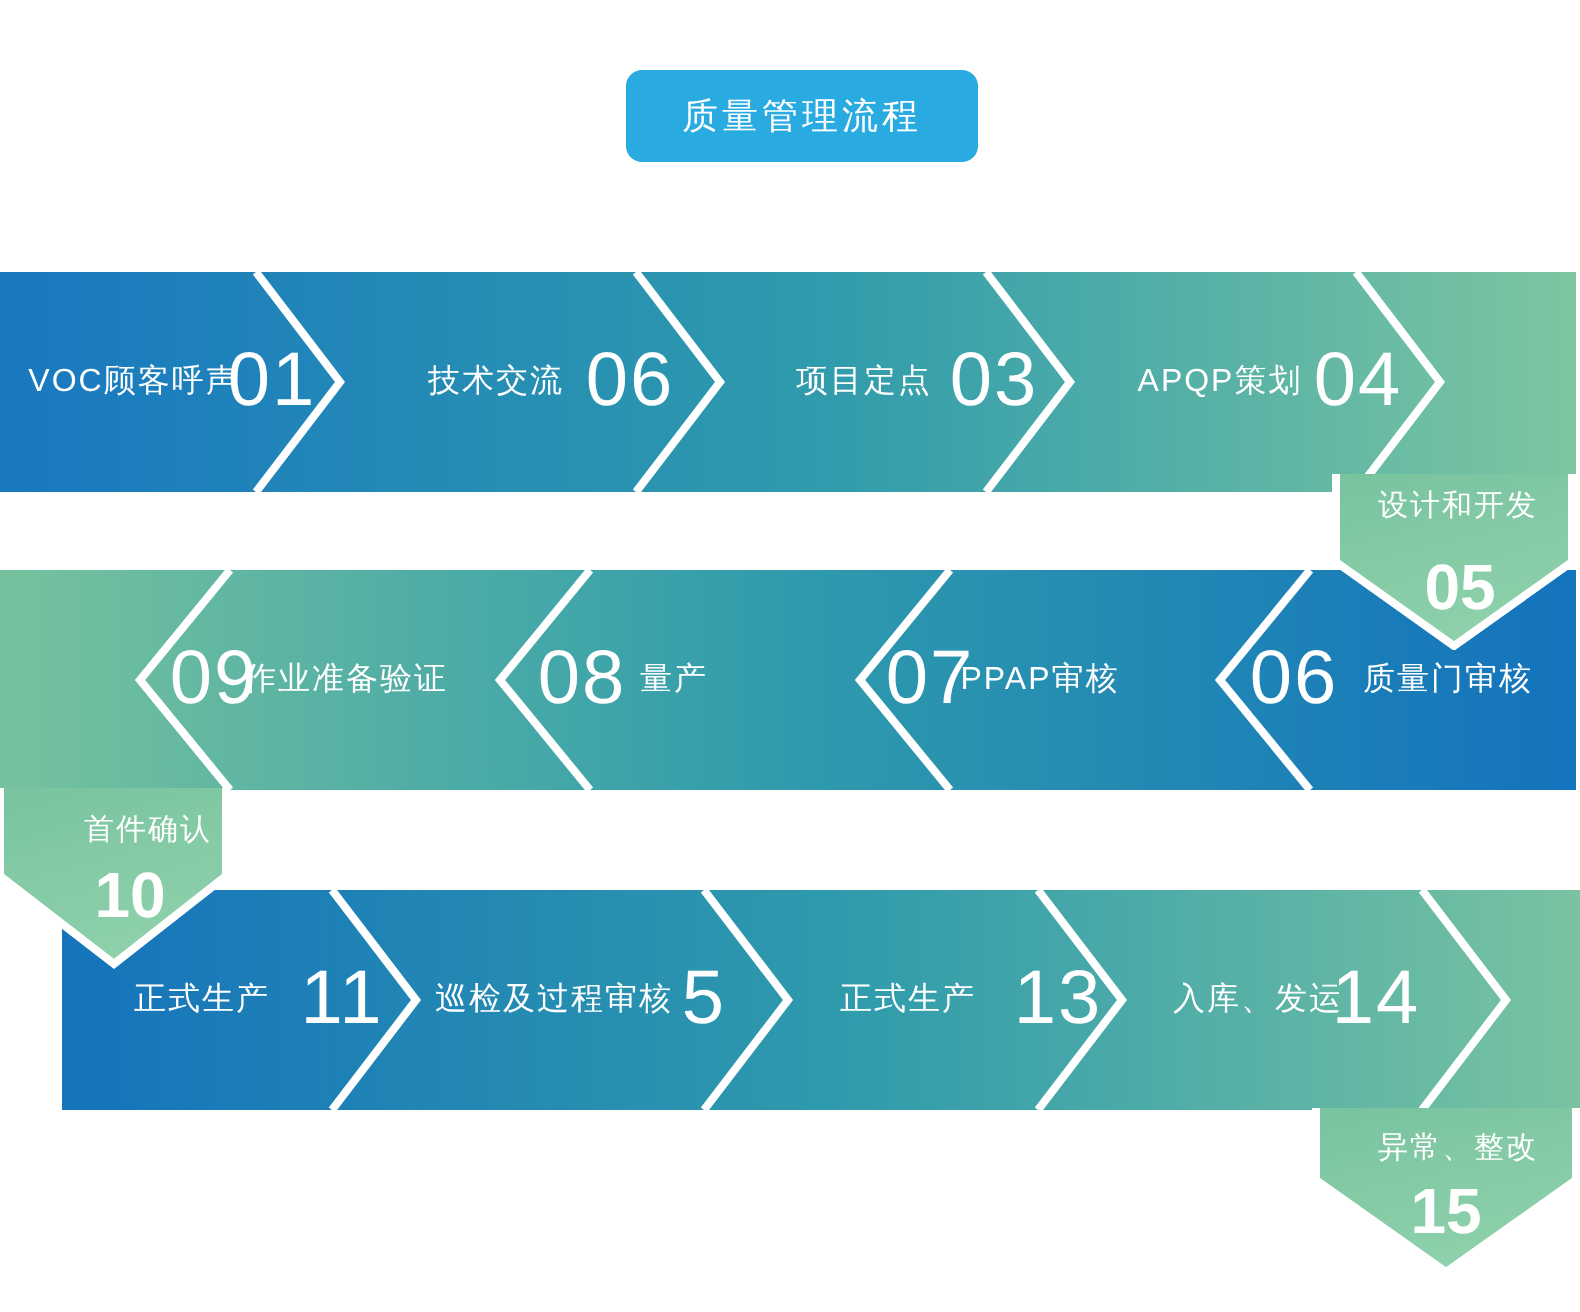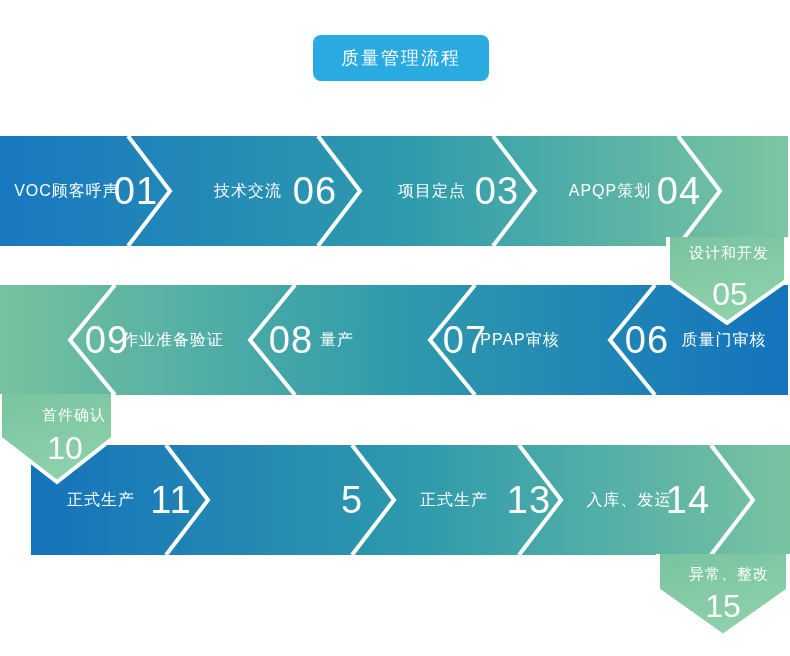--- a/index.html
+++ b/index.html
@@ -19,21 +19,21 @@
   .seps{position:absolute;left:0;top:0;width:788px;height:110px;}
   .seps path{stroke:#ffffff;stroke-width:4;fill:none;}
   .lbl,.num,.plbl,.pnum{
     position:absolute;color:#ffffff;white-space:nowrap;
     transform:translate(-50%,-50%);
   }
   .lbl{top:55px;font-size:16px;letter-spacing:1px;}
   .num{top:55px;font-size:38px;font-weight:400;letter-spacing:1px;}
   .pent{position:absolute;}
   .plbl{font-size:15px;letter-spacing:1px;}
-  .pnum{font-size:32px;font-weight:400;}
+  .pnum{font-size:32px;font-weight:700;}
 </style>
 </head>
 <body>
 
 <div class="stage">
 
   <svg width="0" height="0" style="position:absolute">
     <defs>
       <linearGradient id="pg" x1="0" y1="0" x2="0.35" y2="1">
         <stop offset="0" stop-color="#79c39f"></stop>
@@ -71,20 +71,21 @@
     <span class="num" style="left:107px">09</span>
     <span class="lbl" style="left:173px">作业准备验证</span>
   </div>
 
   <div class="row row3">
     <svg class="seps" viewBox="0 0 788 110">
       <path d="M135,0 L177,55 L135,110 M321,0 L363,55 L321,110 M488,0 L530,55 L488,110 M680,0 L722,55 L680,110"></path>
     </svg>
     <span class="lbl" style="left:70px">正式生产</span>
     <span class="num" style="left:140px">11</span>
+    <span class="lbl" style="left:246px">巡检及过程审核</span>
     <span class="num" style="left:321px">5</span>
     <span class="lbl" style="left:423px">正式生产</span>
     <span class="num" style="left:498px">13</span>
     <span class="lbl" style="left:598px">入库、发运</span>
     <span class="num" style="left:657px">14</span>
   </div>
 
   <svg class="pent" style="left:666px;top:237px" width="122" height="88">
     <polygon points="2,0 120,0 120,44 61,86 2,44" fill="url(#pg)"></polygon>
     <path d="M2,0 L2,44 L61,86 L120,44 L120,0" stroke="#ffffff" stroke-width="4" fill="none"></path>

